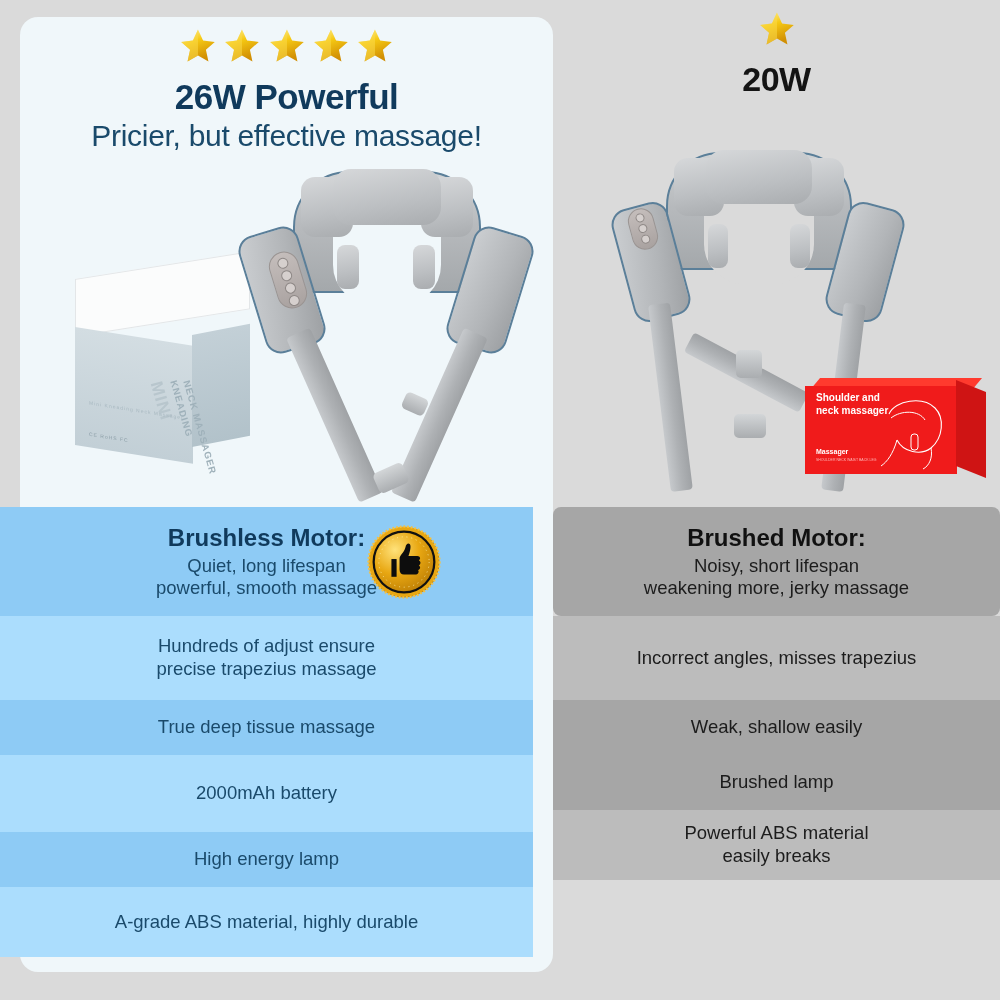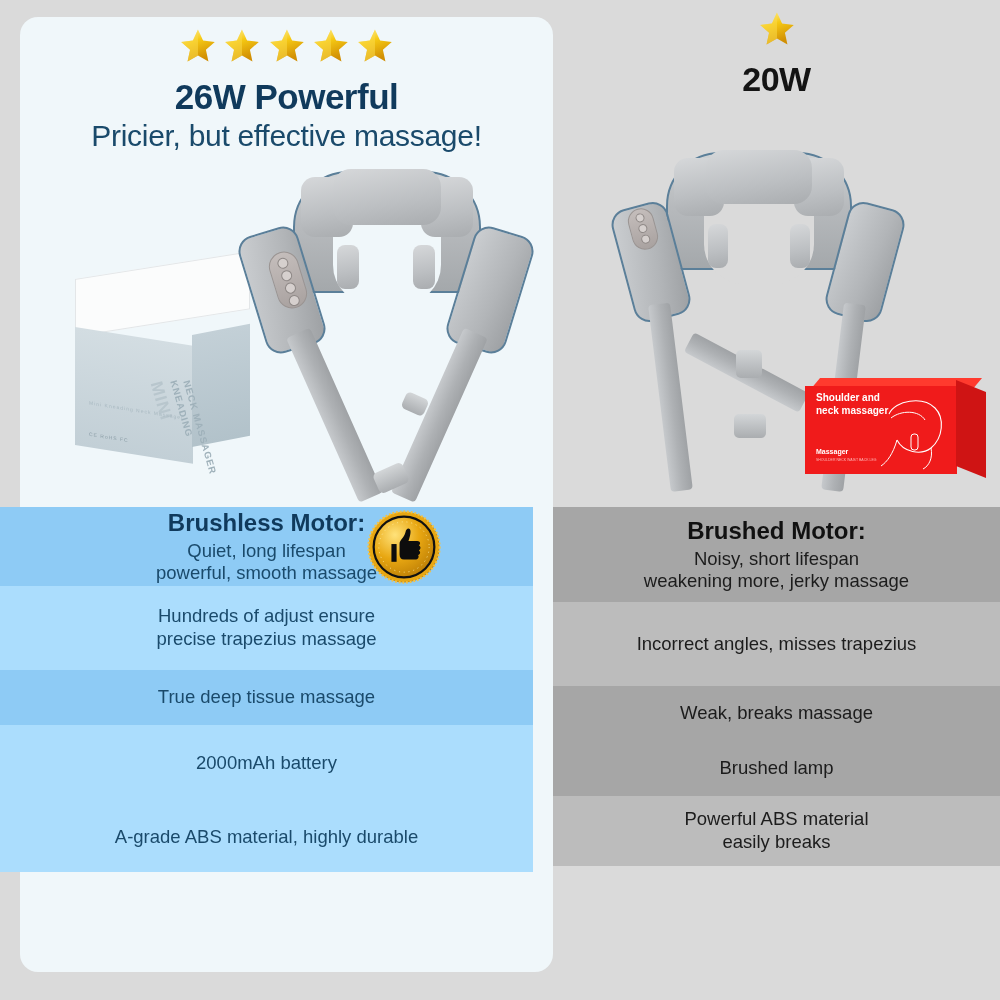--- a/index.html
+++ b/index.html
@@ -301,21 +301,21 @@
     <svg style="position:absolute; left:62px; top:12px; width:88px; height:82px;" viewBox="0 0 88 82">
       <path d="M22 24 C28 10, 56 6, 68 18 C78 28, 76 48, 64 58 C54 66, 36 62, 30 50" fill="none" stroke="#fff" stroke-width="1.1"></path>
       <path d="M24 28 C34 20, 52 20, 58 30" fill="none" stroke="#fff" stroke-width="1"></path>
       <path d="M30 50 C26 64, 20 72, 14 76" fill="none" stroke="#fff" stroke-width="1"></path>
       <path d="M64 58 C66 68, 62 76, 56 79" fill="none" stroke="#fff" stroke-width="1"></path>
       <rect x="44" y="44" width="7" height="16" rx="3" fill="none" stroke="#fff" stroke-width="1"></rect>
     </svg>
   </div>
 
   <div class="rows-left" style="top:507px;">
-    <div class="row row-l shade-a" style="height:79px;align-items:center;">
+    <div class="row row-l shade-a" style="height:109px;align-items:center;">
       <div class="cell-txt">
         <span class="hl">Brushless Motor:</span>
         <span class="ln">Quiet, long lifespan</span>
         <span class="ln">powerful,  smooth massage</span>
       </div>
       <div class="badge">
         <svg viewBox="0 0 100 100">
           <defs>
             <radialGradient id="bg1" cx="0.35" cy="0.3" r="0.8">
               <stop offset="0" stop-color="#ffe27a"></stop>
@@ -344,43 +344,48 @@
     <div class="row row-l shade-a" style="height:55px;">
       <div class="cell-txt single">
         <span class="ln">True deep tissue massage</span>
       </div>
     </div>
     <div class="row row-l shade-b" style="height:77px;">
       <div class="cell-txt">
         <span class="ln">2000mAh battery</span>
       </div>
     </div>
+    <div class="row row-l shade-a" style="height:55px;">
+      <div class="cell-txt single">
+        <span class="ln">High energy lamp</span>
+      </div>
+    </div>
     <div class="row row-l shade-b" style="height:70px;">
       <div class="cell-txt single">
         <span class="ln">A-grade ABS material, highly durable</span>
       </div>
     </div>
   </div>
 
   <div class="rows-right" style="top:507px;">
-    <div class="row row-r shade-a" style="height:95px;">
+    <div class="row row-r shade-a" style="height:109px;border-radius:8px;">
       <div class="cell-txt">
         <span class="hl">Brushed Motor:</span>
         <span class="ln">Noisy, short lifespan</span>
         <span class="ln">weakening more,  jerky massage</span>
       </div>
     </div>
     <div class="row row-r shade-b" style="height:84px;">
       <div class="cell-txt">
         <span class="ln">Incorrect angles, misses trapezius</span>
       </div>
     </div>
     <div class="row row-r shade-a" style="height:55px;">
       <div class="cell-txt single">
-        <span class="ln">Weak, breaks massage</span>
+        <span class="ln">Weak, shallow easily</span>
       </div>
     </div>
     <div class="row row-r shade-a" style="height:55px;">
       <div class="cell-txt single">
         <span class="ln">Brushed lamp</span>
       </div>
     </div>
     <div class="row row-r shade-b" style="height:70px;">
       <div class="cell-txt">
         <span class="ln">Powerful ABS material</span>

